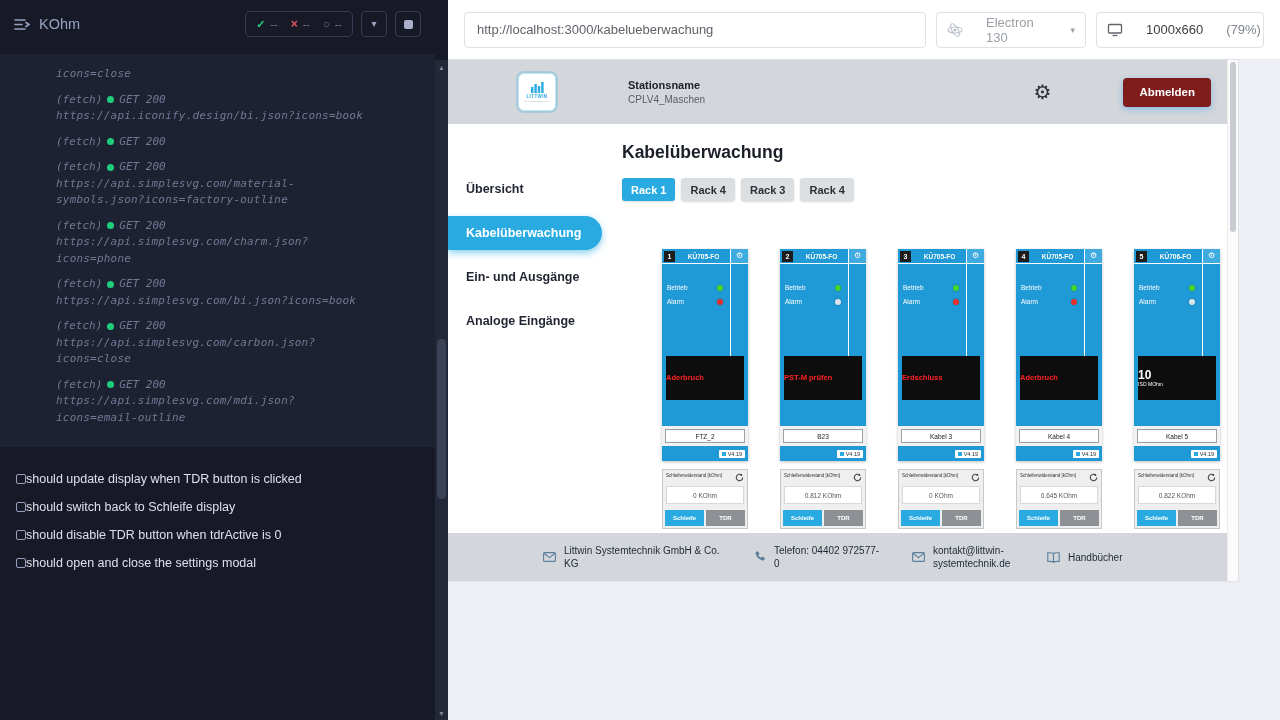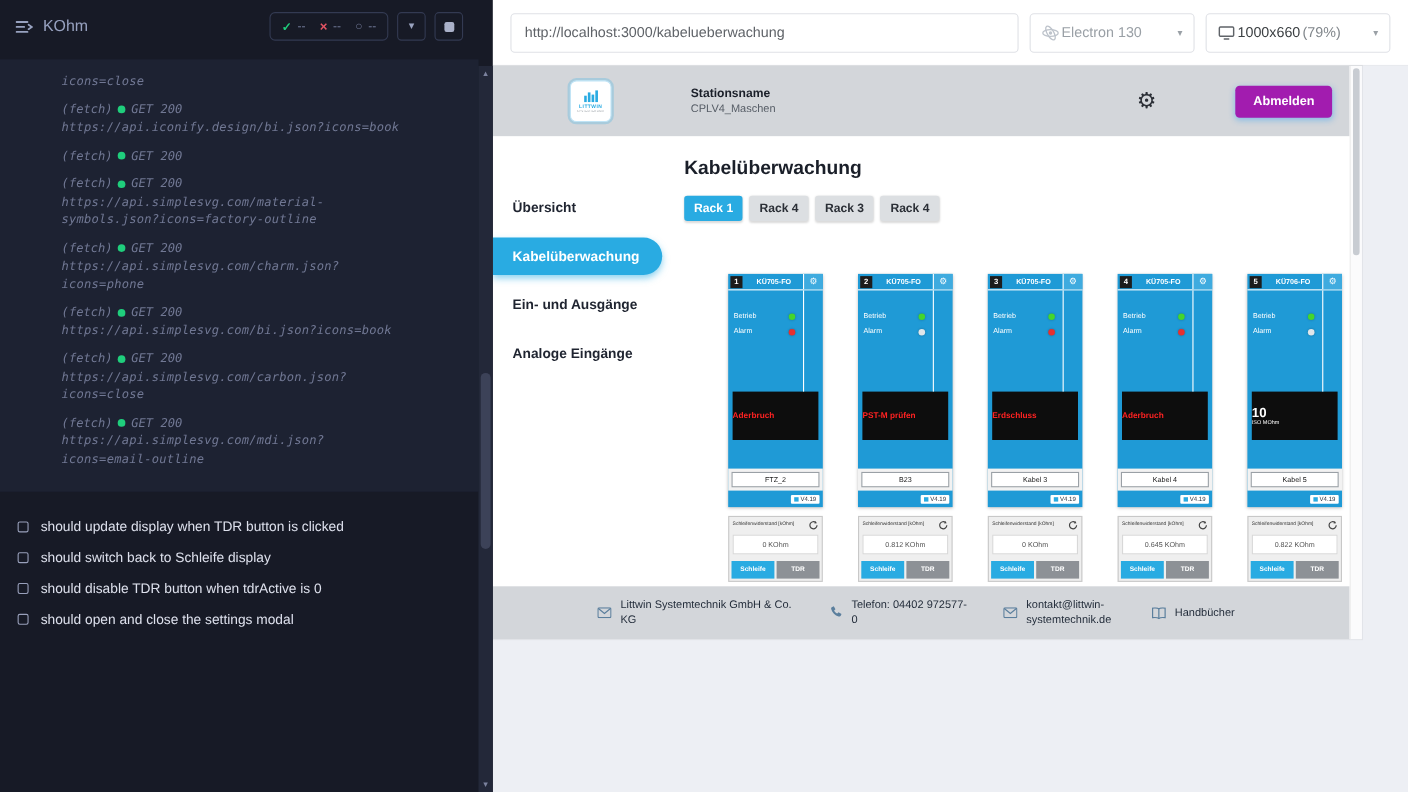--- a/index.html
+++ b/index.html
@@ -29,33 +29,33 @@
 
   .cy-log { margin-top:6px; background:#1d2232; padding:12px 16px 12px 56px;
             font-family:"DejaVu Sans Mono", monospace; font-style:italic; font-size:11px;
             line-height:1.5; color:#717894; }
   .log-entry { margin-bottom:9px; cursor:pointer; }
   .log-meta { display:flex; align-items:center; gap:5px; }
   .log-dot { width:7px; height:7px; border-radius:50%; background:#1fce7c; display:inline-block; flex:0 0 auto; }
   .log-url { max-width:312px; overflow-wrap:break-word; letter-spacing:0.2px; }
 
   .cy-tests { margin-top:18px; padding:0 16px; list-style:none; }
-  .cy-test { display:flex; align-items:center; gap:11px; height:28px; font-size:12.5px; color:#dde0ec; cursor:pointer; }
+  .cy-test { display:flex; align-items:center; height:28px; font-size:12.5px; color:#dde0ec; cursor:pointer; }
   .test-box { width:10px; height:10px; border:1px solid #99a0bb; border-radius:2px; flex:0 0 auto; }
 
   .cy-sb { position:absolute; top:60px; right:0; bottom:0; width:13px; background:#232839; display:flex; flex-direction:column; align-items:center; }
   .cy-sb .arr { color:#7b829e; font-size:7px; height:14px; display:flex; align-items:center; cursor:pointer; }
   .cy-sb .track { flex:1; width:100%; position:relative; }
   .cy-sb .thumb { position:absolute; left:2px; right:2px; top:265px; height:160px; background:#3c4258; border-radius:5px; cursor:pointer; }
 
   
   .right { flex:1; display:flex; flex-direction:column; background:#edeff4; min-width:0; }
   .browser-bar { height:60px; background:#fff; display:flex; align-items:center; gap:10px; padding:0 16px; border-bottom:1px solid #e8eaee; flex:0 0 auto; }
   .url-box { flex:1; height:36px; border:1px solid #dfe1e6; border-radius:4px; display:flex; align-items:center; padding:0 12px; font-size:13px; color:#5f6368; background:#fff; }
-  .sel-box { height:36px; border:1px solid #dfe1e6; border-radius:4px; display:flex; align-items:center; gap:2px; padding:0 10px; background:#fff; cursor:pointer; }
+  .sel-box { height:36px; border:1px solid #dfe1e6; border-radius:4px; display:flex; align-items:center; gap:23px; padding:0 10px; background:#fff; cursor:pointer; }
   .electron-box { width:150px; color:#9aa0a6; font-size:13px; }
   .vp-box { width:168px; color:#3c4043; font-size:13px; }
   .vp-zoom { color:#80868b; }
   .chev { color:#9aa0a6; font-size:9px; margin-left:auto; }
 
   .aut-wrap { flex:1; padding:0; }
   .aut { width:790px; height:521px; background:#fff; display:flex; box-shadow:0 0 0 1px rgba(0,0,0,0.05); }
   .aut-content { flex:1; display:flex; flex-direction:column; min-width:0; }
   .aut-sb { width:11px; background:#fbfbfc; border-left:1px solid #ececec; position:relative; flex:0 0 auto; }
   .aut-sb .thumb { position:absolute; top:2px; left:2px; right:2px; height:170px; background:#c8ccd2; border-radius:4px; cursor:pointer; }
@@ -63,21 +63,21 @@
   
   .aut-header { height:64px; background:#d3d6da; display:flex; align-items:center; flex:0 0 auto; }
   .logo { width:38px; height:38px; margin-left:70px; background:#fff; border:1px solid #bfe3f5; border-radius:6px;
           display:flex; flex-direction:column; align-items:center; justify-content:center; gap:1px; box-shadow:0 0 0 2px rgba(41,171,226,0.25); }
   .logo-text { font-size:4.5px; font-weight:bold; color:#29abe2; letter-spacing:0.4px; }
   .logo-sub { font-size:2.5px; color:#9aa0a6; letter-spacing:0.3px; }
   .station { margin-left:72px; }
   .station-label { font-size:11px; font-weight:bold; color:#1a1f29; }
   .station-name { font-size:10px; color:#565d66; margin-top:3px; }
   .hdr-gear { margin-left:auto; font-size:20px; color:#2b2f36; line-height:1; cursor:pointer; }
-  .logout-btn { margin:0 16px 0 72px; height:29px; padding:0 16px; background:#a21caf; color:#fff;
+  .logout-btn { margin:0 16px 0 72px; height:29px; padding:0 16px; background:#7f1d1d; color:#fff;
                 font-size:11.5px; font-weight:bold; border:none; border-radius:4px; cursor:pointer;
                 box-shadow:0 2px 6px rgba(33,150,243,0.45); font-family:inherit; }
 
   
   .aut-body { flex:1; display:flex; overflow:hidden; background:#fff; }
   .aut-sidebar { width:154px; flex:0 0 154px; padding-top:48px; }
   .side-item { height:34px; display:flex; align-items:center; padding-left:18px; margin-bottom:10px;
                font-size:12.5px; font-weight:bold; color:#1f2430; cursor:pointer; }
   .side-item.active { background:#29abe2; color:#fff; border-radius:0 17px 17px 0;
                       box-shadow:0 3px 7px rgba(41,171,226,0.55); }

